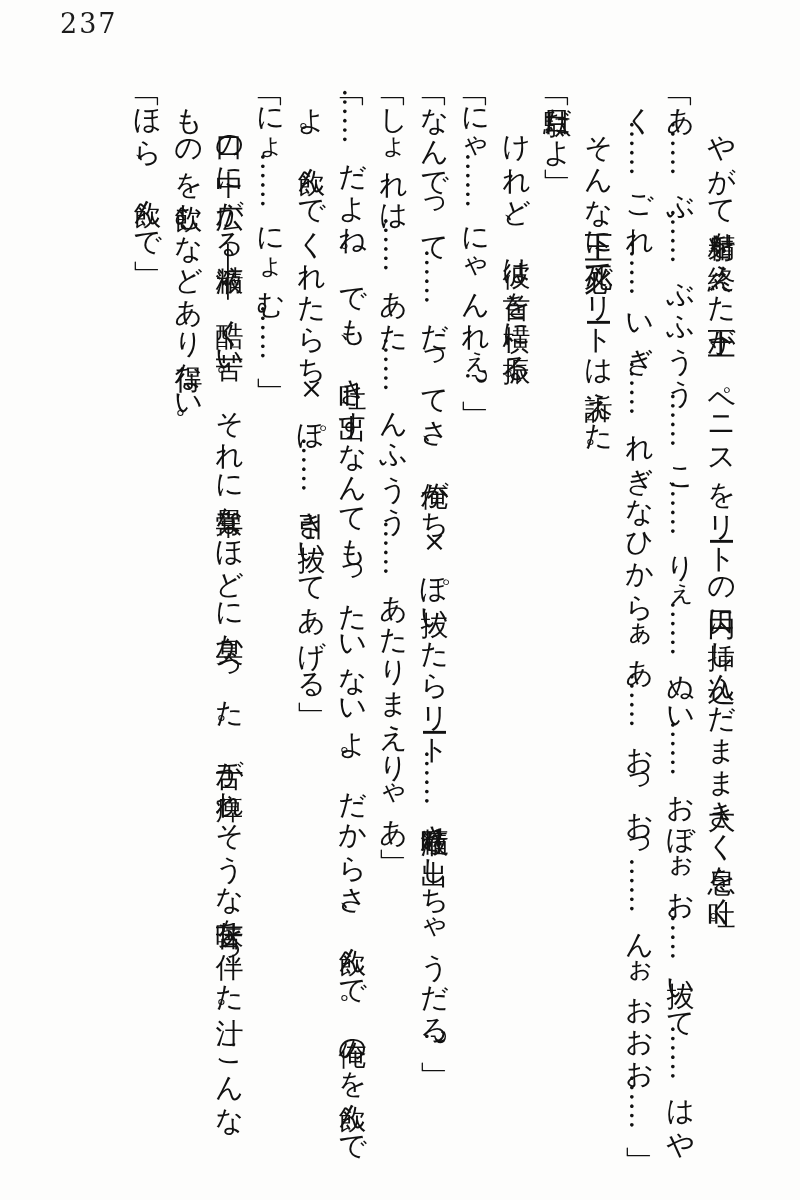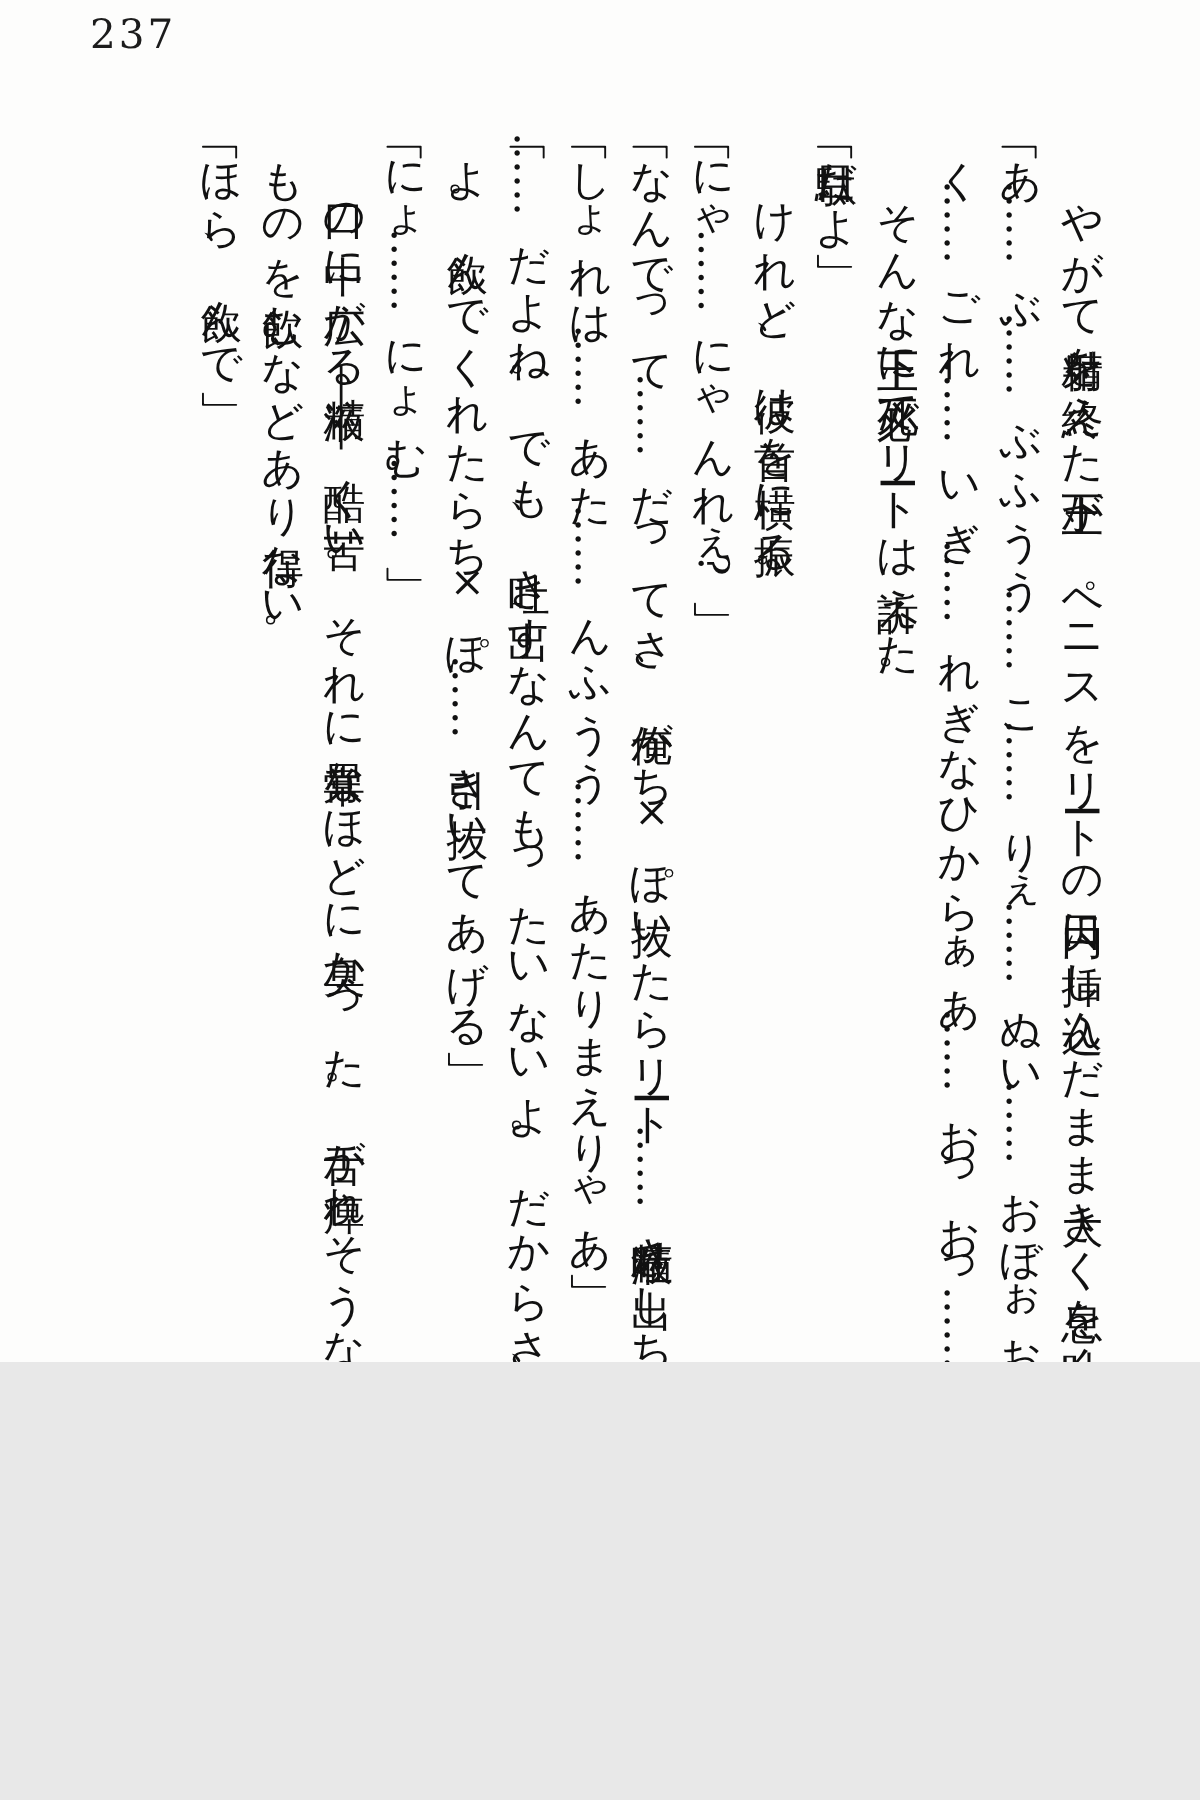--- a/index.html
+++ b/index.html
@@ -3,21 +3,21 @@
 <meta charset="utf-8">
 <style>
   html, body {
     margin: 0;
     padding: 0;
     background: #e8e8e8;
   }
   .page {
     position: relative;
     width: 800px;
-    height: 908px;
+    height: 1200px;
     background: #fdfdfc;
     overflow: hidden;
     font-family: "DejaVu Serif", "Liberation Serif", serif;
     color: #151515;
   }
   .page-number {
     position: absolute;
     top: 8px;
     left: 60px;
     font-size: 27px;

